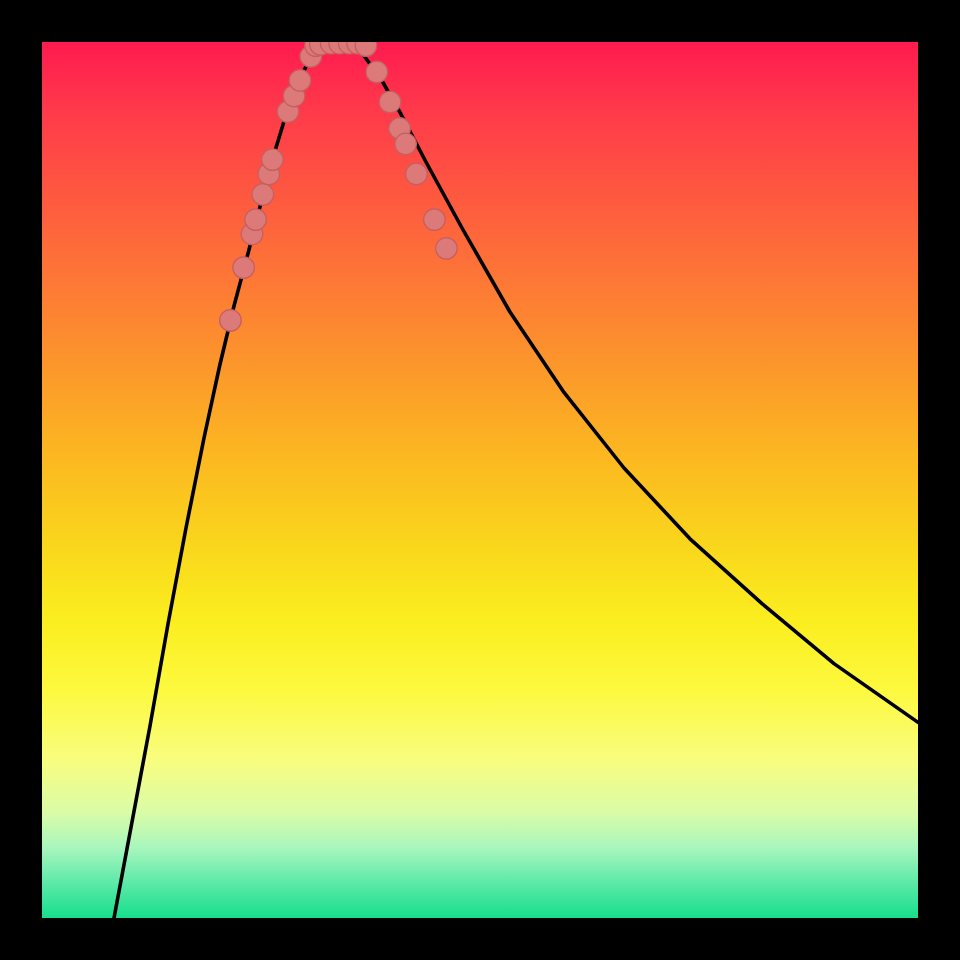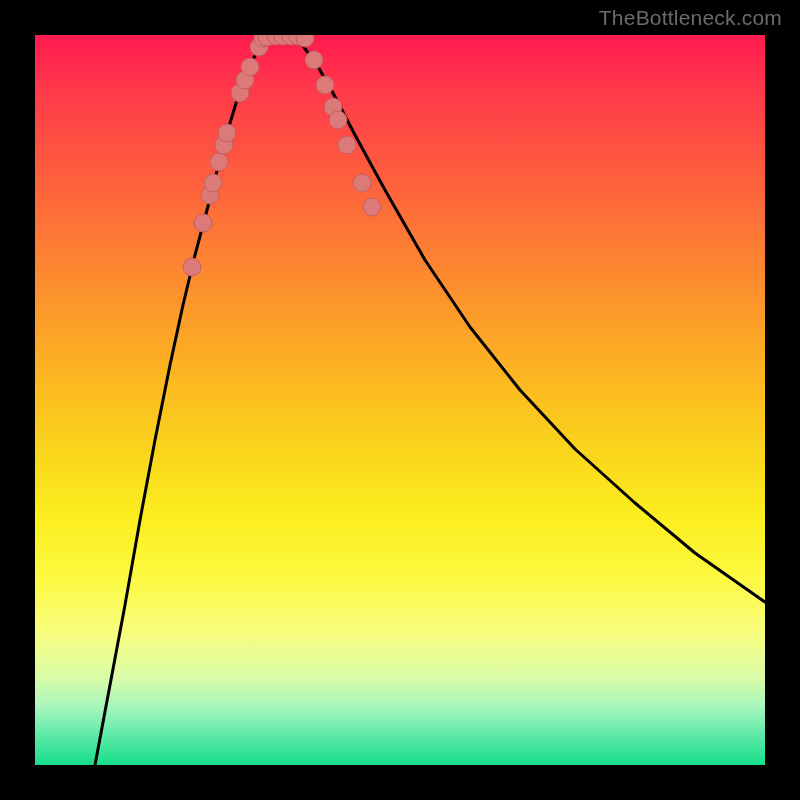--- a/index.html
+++ b/index.html
@@ -95,14 +95,13 @@
           <circle cx="232" cy="2" r="9" fill="#DC7A7A" stroke="#C75E5E" stroke-width="1"></circle>
           <circle cx="241" cy="1" r="9" fill="#DC7A7A" stroke="#C75E5E" stroke-width="1"></circle>
           <circle cx="248" cy="1" r="9" fill="#DC7A7A" stroke="#C75E5E" stroke-width="1"></circle>
           <circle cx="256" cy="1" r="9" fill="#DC7A7A" stroke="#C75E5E" stroke-width="1"></circle>
           <circle cx="263" cy="1" r="9" fill="#DC7A7A" stroke="#C75E5E" stroke-width="1"></circle>
           <circle cx="270" cy="3" r="9" fill="#DC7A7A" stroke="#C75E5E" stroke-width="1"></circle>
         </g>
     </svg>
   </div>
 
-  <div class="watermark">TheBottleneck.com</div>
 </div>
 
 </body></html>

